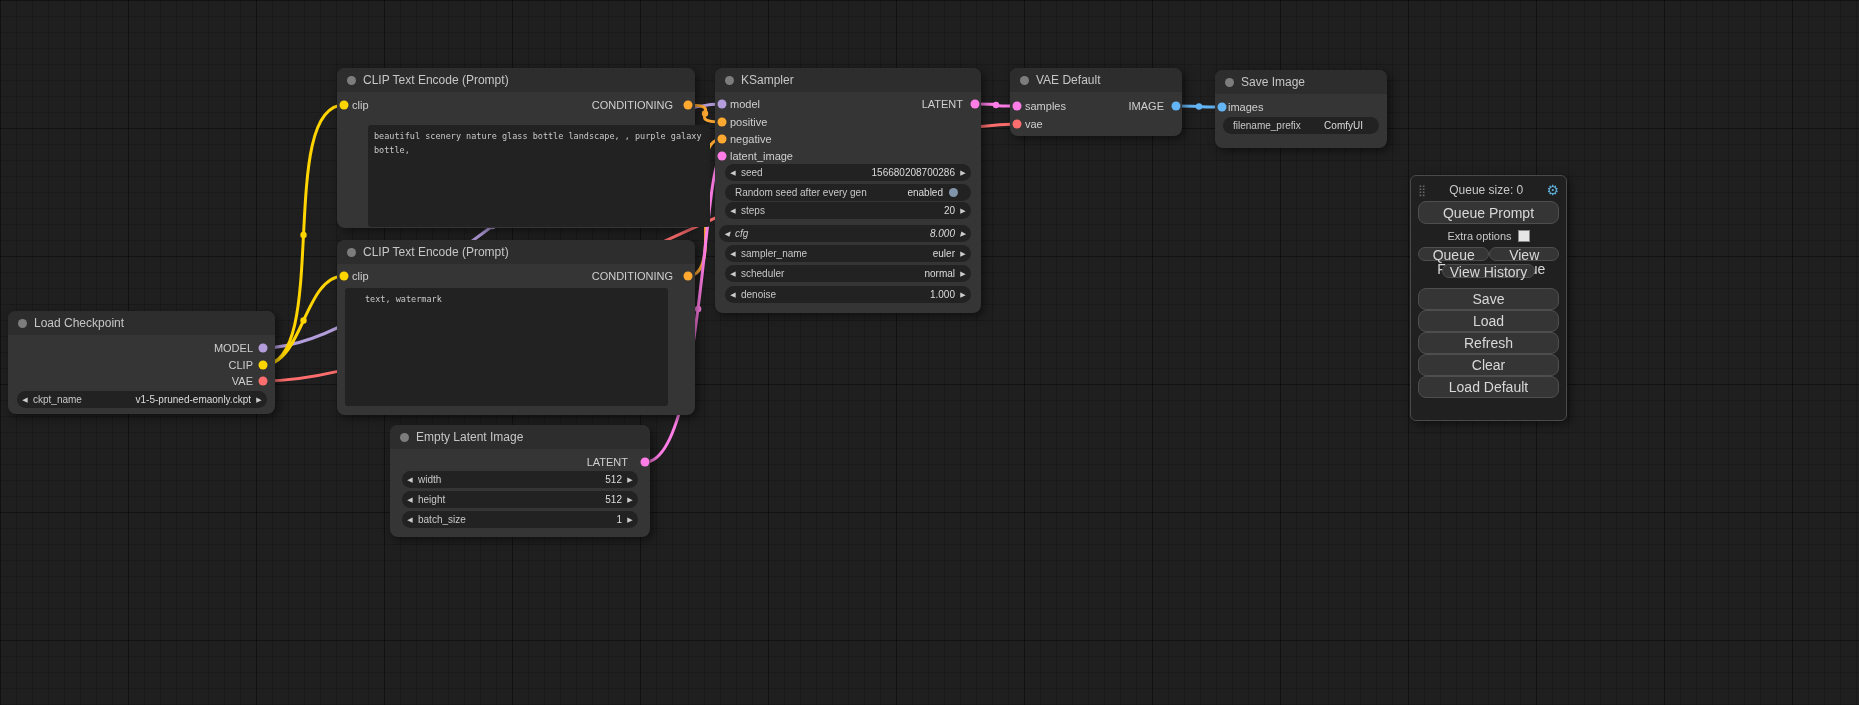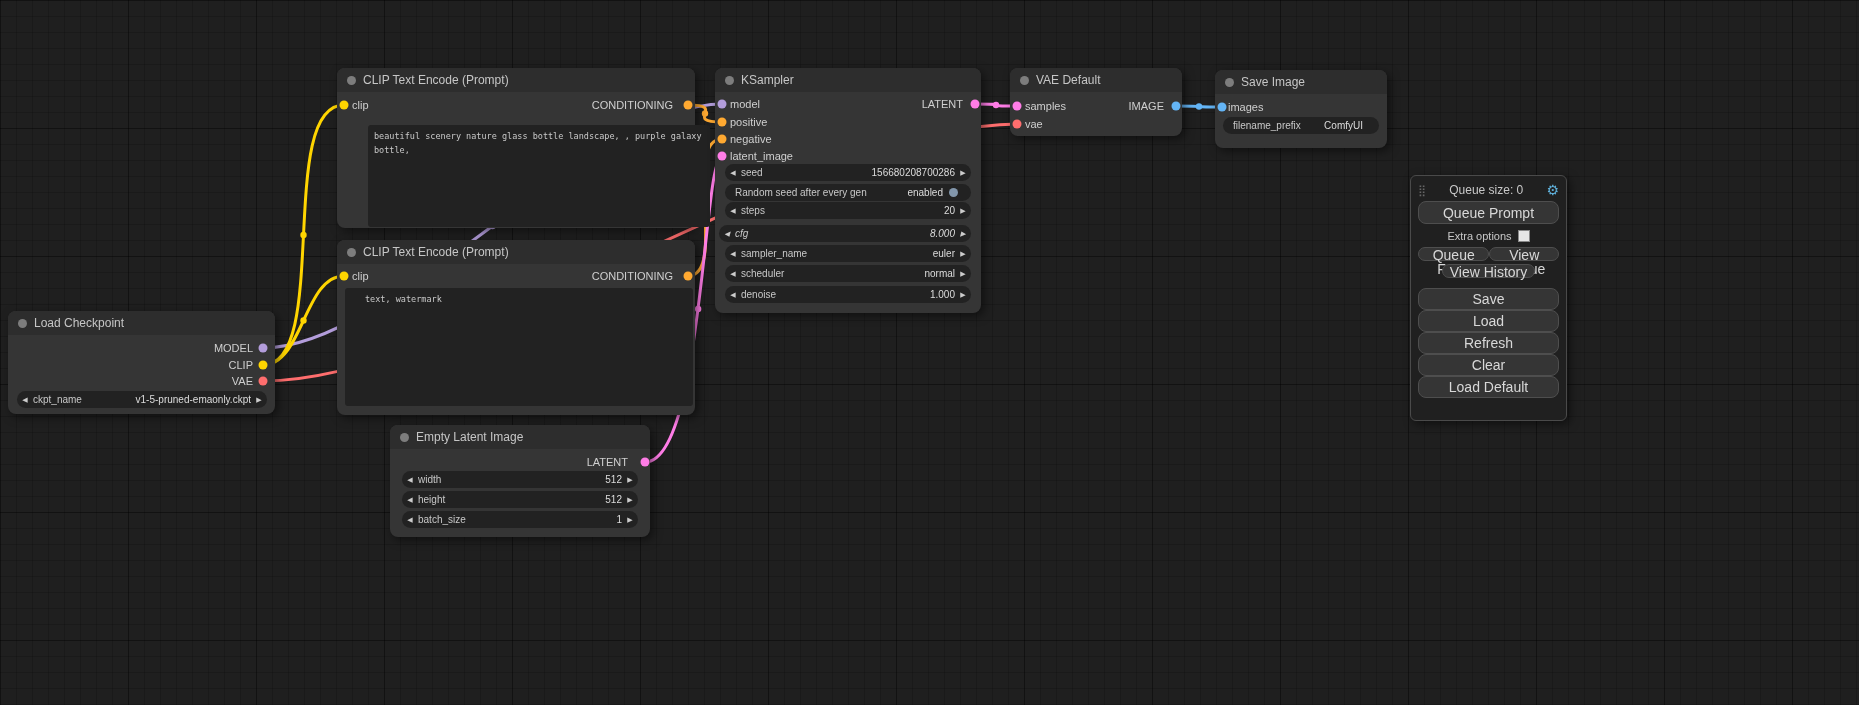--- a/index.html
+++ b/index.html
@@ -115,21 +115,21 @@
 
   <div class="node" style="left:337px;top:240px;width:358px;height:175px;">
     <div class="titlebar">
       <span class="tdot"></span>
       <span class="ttext">CLIP Text Encode (Prompt)</span>
     </div>
     <span class="slot-dot" style="left: 7px; top: 36px; background: rgb(255, 213, 0);"></span>
     <span class="slot-label" style="left:15px;top:36px;">clip</span>
     <span class="slot-label" style="right:22px;top:36px;">CONDITIONING</span>
     <span class="slot-dot" style="left: 351px; top: 36px; background: rgb(255, 169, 49);"></span>
-    <div class="prompt-text" style="left:8px;top:48px;width:348px;height:118px;padding-left:20px;">text, watermark</div>
+    <div class="prompt-text" style="left:8px;top:48px;width:323px;height:118px;padding-left:20px;">text, watermark</div>
   </div>
 
   <div class="node" style="left:390px;top:425px;width:260px;height:112px;">
     <div class="titlebar">
       <span class="tdot"></span>
       <span class="ttext">Empty Latent Image</span>
     </div>
     <span class="slot-label" style="right:22px;top:37px;">LATENT</span>
     <span class="slot-dot" style="left: 255px; top: 37px; background: rgb(255, 125, 231);"></span>
     <div class="widget" style="left:12px;right:12px;top:46px;">

